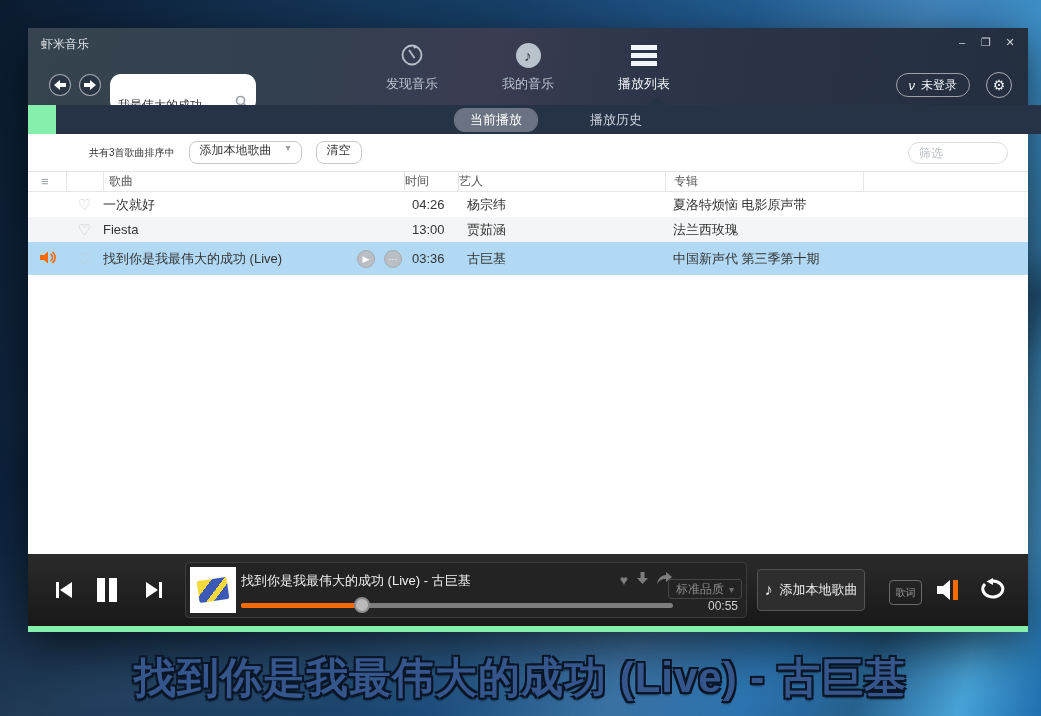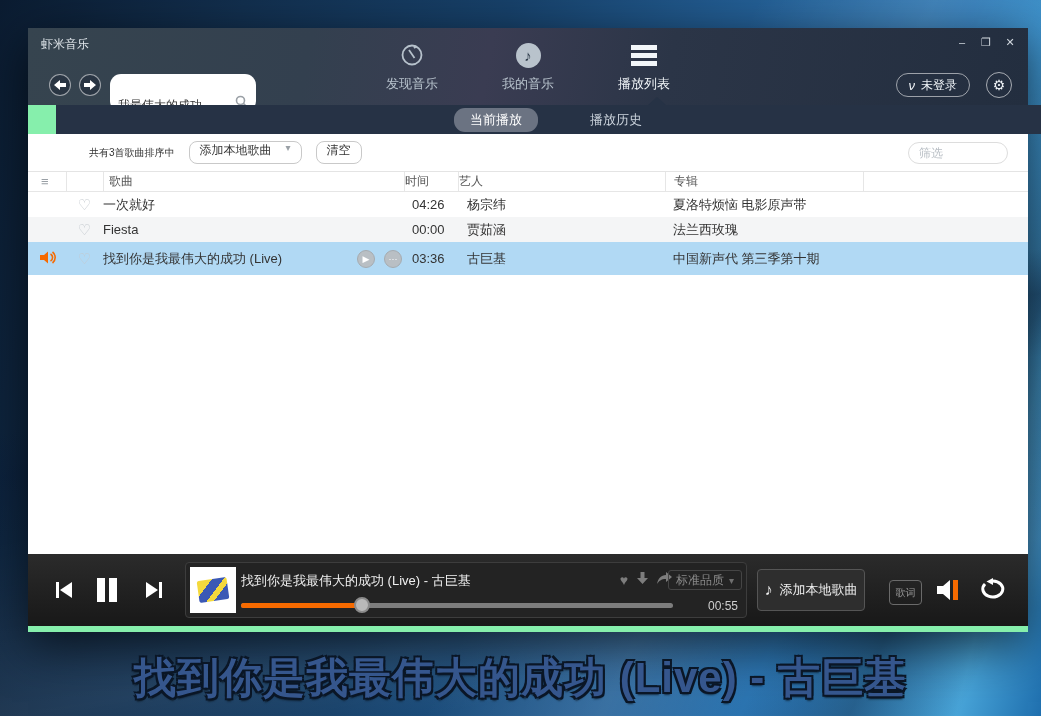--- a/index.html
+++ b/index.html
@@ -102,21 +102,21 @@
     background:#232323; border:1px solid #3d3d3d; border-radius:4px; }
   .art { position:absolute; left:4px; top:4px; width:46px; height:46px; background:#fff;
     display:flex; align-items:center; justify-content:center; overflow:hidden; }
   .art .logo { width:30px; height:22px;
     background:linear-gradient(135deg,#f4d93c 0 30%,#3b59b5 30% 55%,#f4d93c 55% 70%,#3b59b5 70%);
     transform:rotate(-8deg); border-radius:2px; }
   .ptitle { position:absolute; left:55px; top:9px; font-size:13px; color:#f0f0f0;
     white-space:nowrap; }
   .pic-row { position:absolute; right:74px; top:9px; display:flex; gap:8px; align-items:center; }
   .gico { color:#7d7d7d; font-size:14px; line-height:1; }
-  .quality { position:absolute; right:4px; top:7px; height:20px; border:1px solid #454545;
+  .quality { position:absolute; right:4px; top:16px; height:20px; border:1px solid #454545;
     border-radius:3px; color:#8a8a8a; font-size:12px; padding:0 7px; display:flex;
     align-items:center; gap:5px; }
   .ptrack { position:absolute; left:55px; top:40px; width:432px; height:5px;
     background:#7d7d7d; border-radius:3px; }
   .pfill { height:100%; background:#f66a00; border-radius:3px 0 0 3px; }
   .phandle { position:absolute; top:-6px; width:16px; height:16px; border-radius:50%;
     background:#b9b9b9; border:2px solid #8b8b8b; }
   .ptime { position:absolute; right:8px; top:36px; font-size:12px; color:#cfcfcf; }
   .roam { position:absolute; left:729px; top:15px; width:108px; height:42px;
     background:#2e2e2e; border:1px solid #555; border-radius:4px; color:#efefef;
@@ -246,21 +246,21 @@
       <div style="padding-left:8px">04:26</div>
       <div style="padding-left:9px">杨宗纬</div>
       <div style="padding-left:8px">夏洛特烦恼 电影原声带</div>
       <div></div>
     </div>
 
     <div class="trow r alt">
       <div></div>
       <div class="heart">♡</div>
       <div class="cell-song">Fiesta</div>
-      <div style="padding-left:8px">00:00</div>
+      <div style="padding-left:8px">13:00</div>
       <div style="padding-left:9px">贾茹涵</div>
       <div style="padding-left:8px">法兰西玫瑰</div>
       <div></div>
     </div>
 
     <div class="trow r sel">
       <div class="speaker">
         <svg width="17" height="15" viewBox="0 0 17 15">
             <path d="M0 5 L4 5 L8 1.5 L8 13.5 L4 10 L0 10 Z" fill="#f66a00"></path>
             <path d="M10.5 4 A4 4 0 0 1 10.5 11" fill="none" stroke="#f66a00" stroke-width="1.6"></path>

